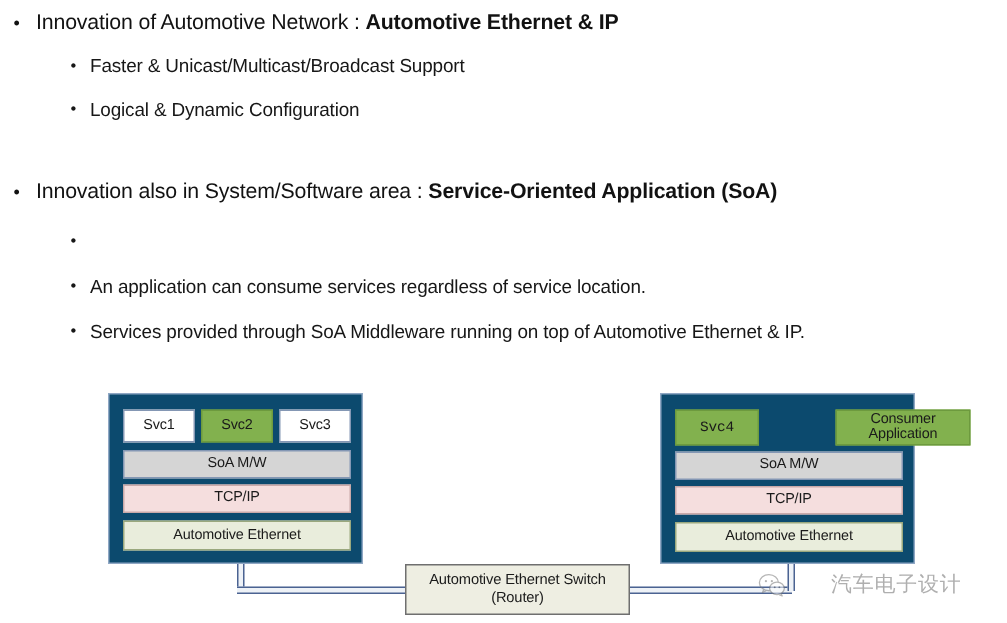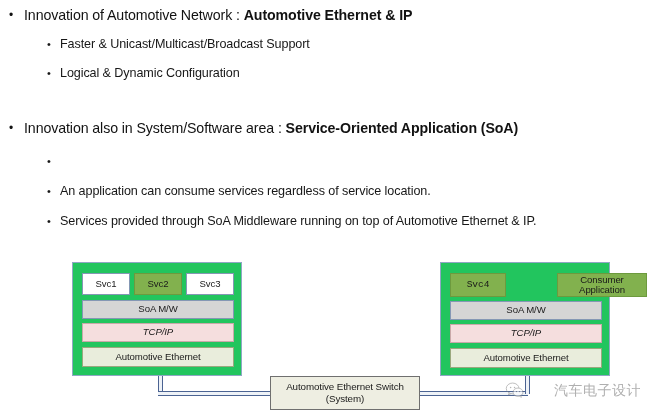--- a/index.html
+++ b/index.html
@@ -69,21 +69,21 @@
     position: absolute;
     left: 0;
     top: 0;
     width: 671px;
     height: 415px;
   }
 
   .ecu {
     position: absolute;
     border: 1px solid #8fa7c4;
-    background: #22c55e;
+    background: #0c4a6e;
     box-sizing: border-box;
   }
   .ecu-left  { left: 72px;  top: 262px; width: 170px; height: 114px; }
   .ecu-right { left: 440px; top: 262px; width: 170px; height: 114px; }
 
   .layer {
     position: absolute;
     box-sizing: border-box;
     border: 1px solid #8497b4;
     font-size: 9.6px;
@@ -91,21 +91,21 @@
     display: flex;
     align-items: center;
     justify-content: center;
     text-align: center;
     color: #1a1a1a;
     letter-spacing: -0.1px;
   }
   .svc-white { background: #ffffff; }
   .svc-green { background: #82b14e; border-color: #6d9a3e; }
   .l-mw  { background: #d5d5d5; }
-  .l-tcp { background: #f5dede; border-color: #c9a9a9; font-style: italic; }
+  .l-tcp { background: #f5dede; border-color: #c9a9a9; }
   .l-eth { background: #e9eddc; border-color: #9aa87e; }
 
   
   .L-svc1 { left: 9px;  top: 10px; width: 48px; height: 22px; }
   .L-svc2 { left: 61px; top: 10px; width: 48px; height: 22px; }
   .L-svc3 { left: 113px;top: 10px; width: 48px; height: 22px; }
   .L-mw   { left: 9px;  top: 37px; width: 152px; height: 19px; }
   .L-tcp  { left: 9px;  top: 60px; width: 152px; height: 19px; }
   .L-eth  { left: 9px;  top: 84px; width: 152px; height: 20px; }
 
@@ -245,21 +245,21 @@
     <div class="layer l-eth R-eth">Automotive Ethernet</div>
   </div>
 
   <div class="conn conn-v conn-l-v"></div>
   <div class="conn conn-h conn-l-h"></div>
   <div class="conn conn-h conn-r-h"></div>
   <div class="conn conn-v conn-r-v"></div>
 
   <div class="switch">
     <span>Automotive Ethernet Switch</span>
-    <span>(System)</span>
+    <span>(Router)</span>
   </div>
 
 </div>
 
 <div class="watermark">
   <svg class="wm-icon" viewBox="0 0 24 24">
     <ellipse cx="9.6" cy="9.4" rx="8" ry="6.8" fill="none" stroke="#7a7a7a" stroke-width="1.1"></ellipse>
     <path d="M5.5 14.6 L4.2 17.6 L7.4 16.1" fill="none" stroke="#7a7a7a" stroke-width="1.1" stroke-linejoin="round"></path>
     <circle cx="7.1" cy="8.2" r="0.95" fill="#7a7a7a"></circle>
     <circle cx="12.1" cy="8.2" r="0.95" fill="#7a7a7a"></circle>

